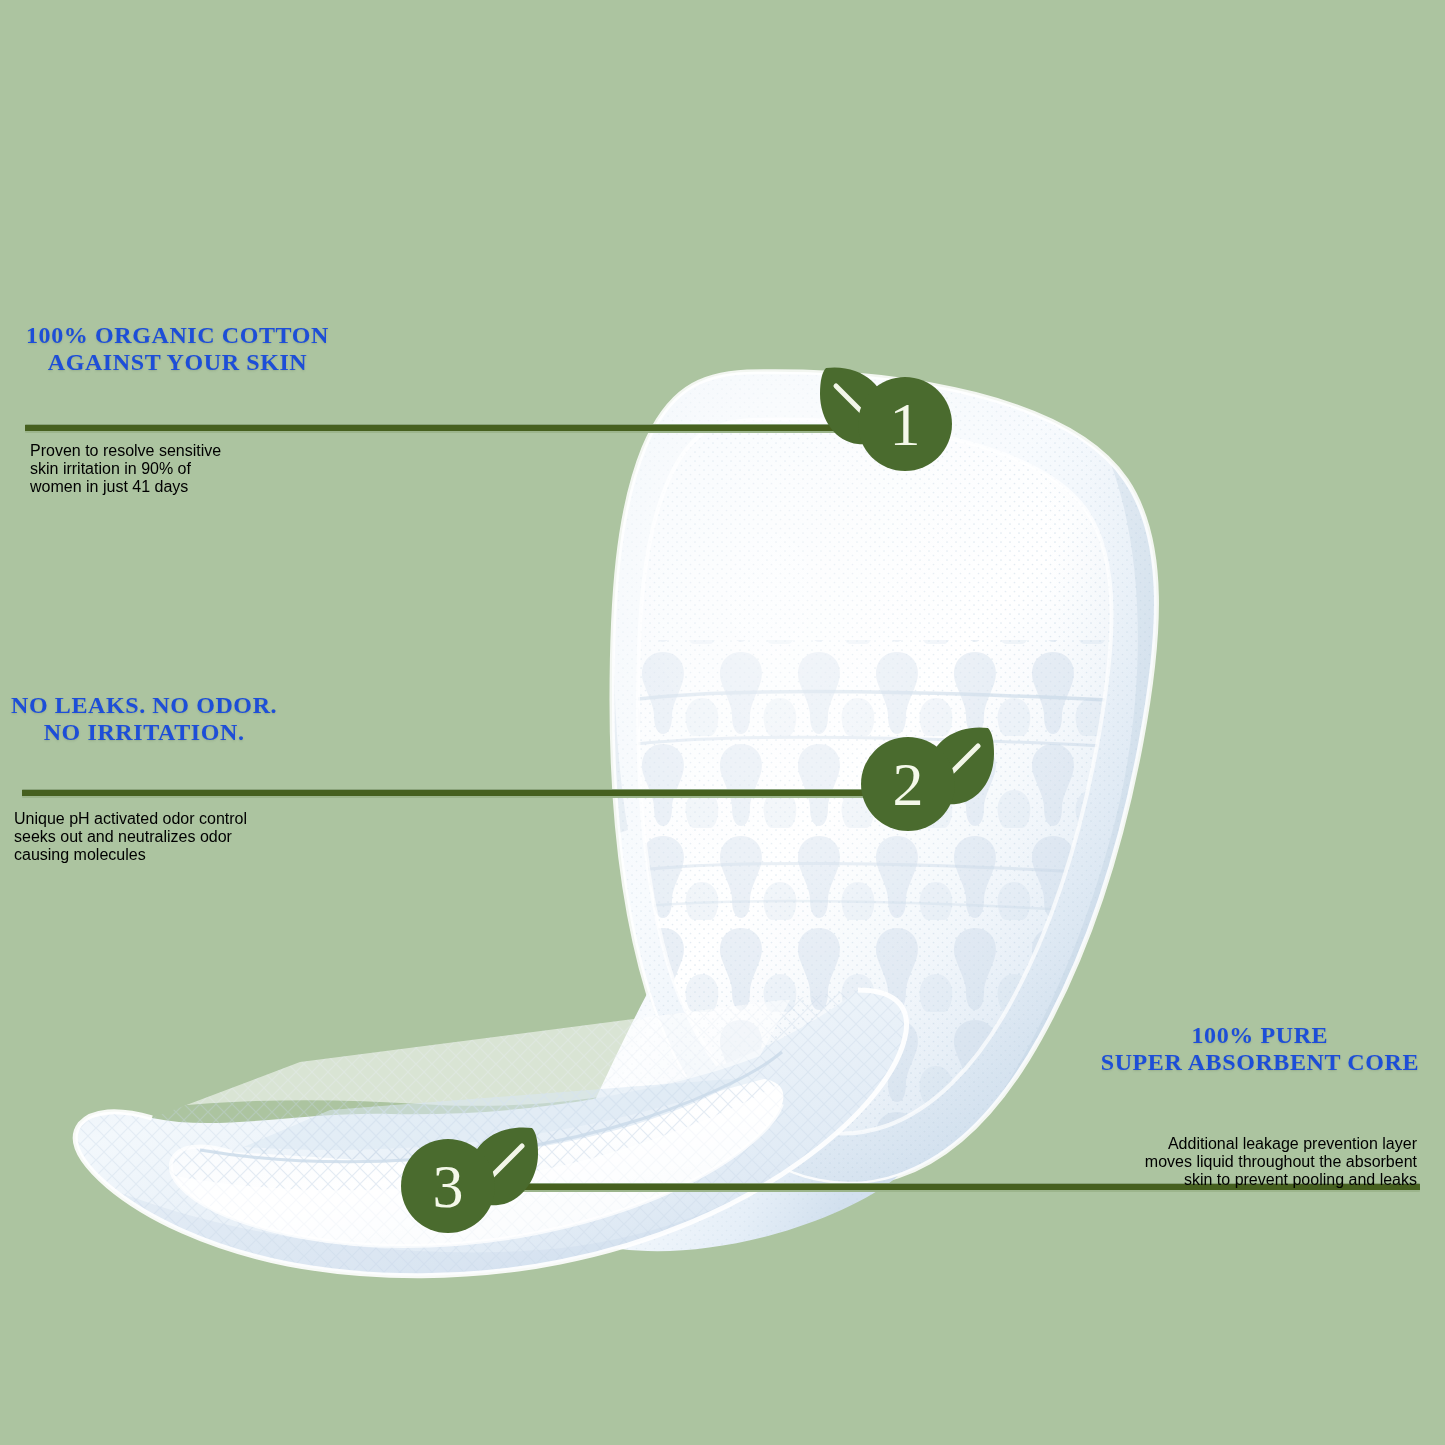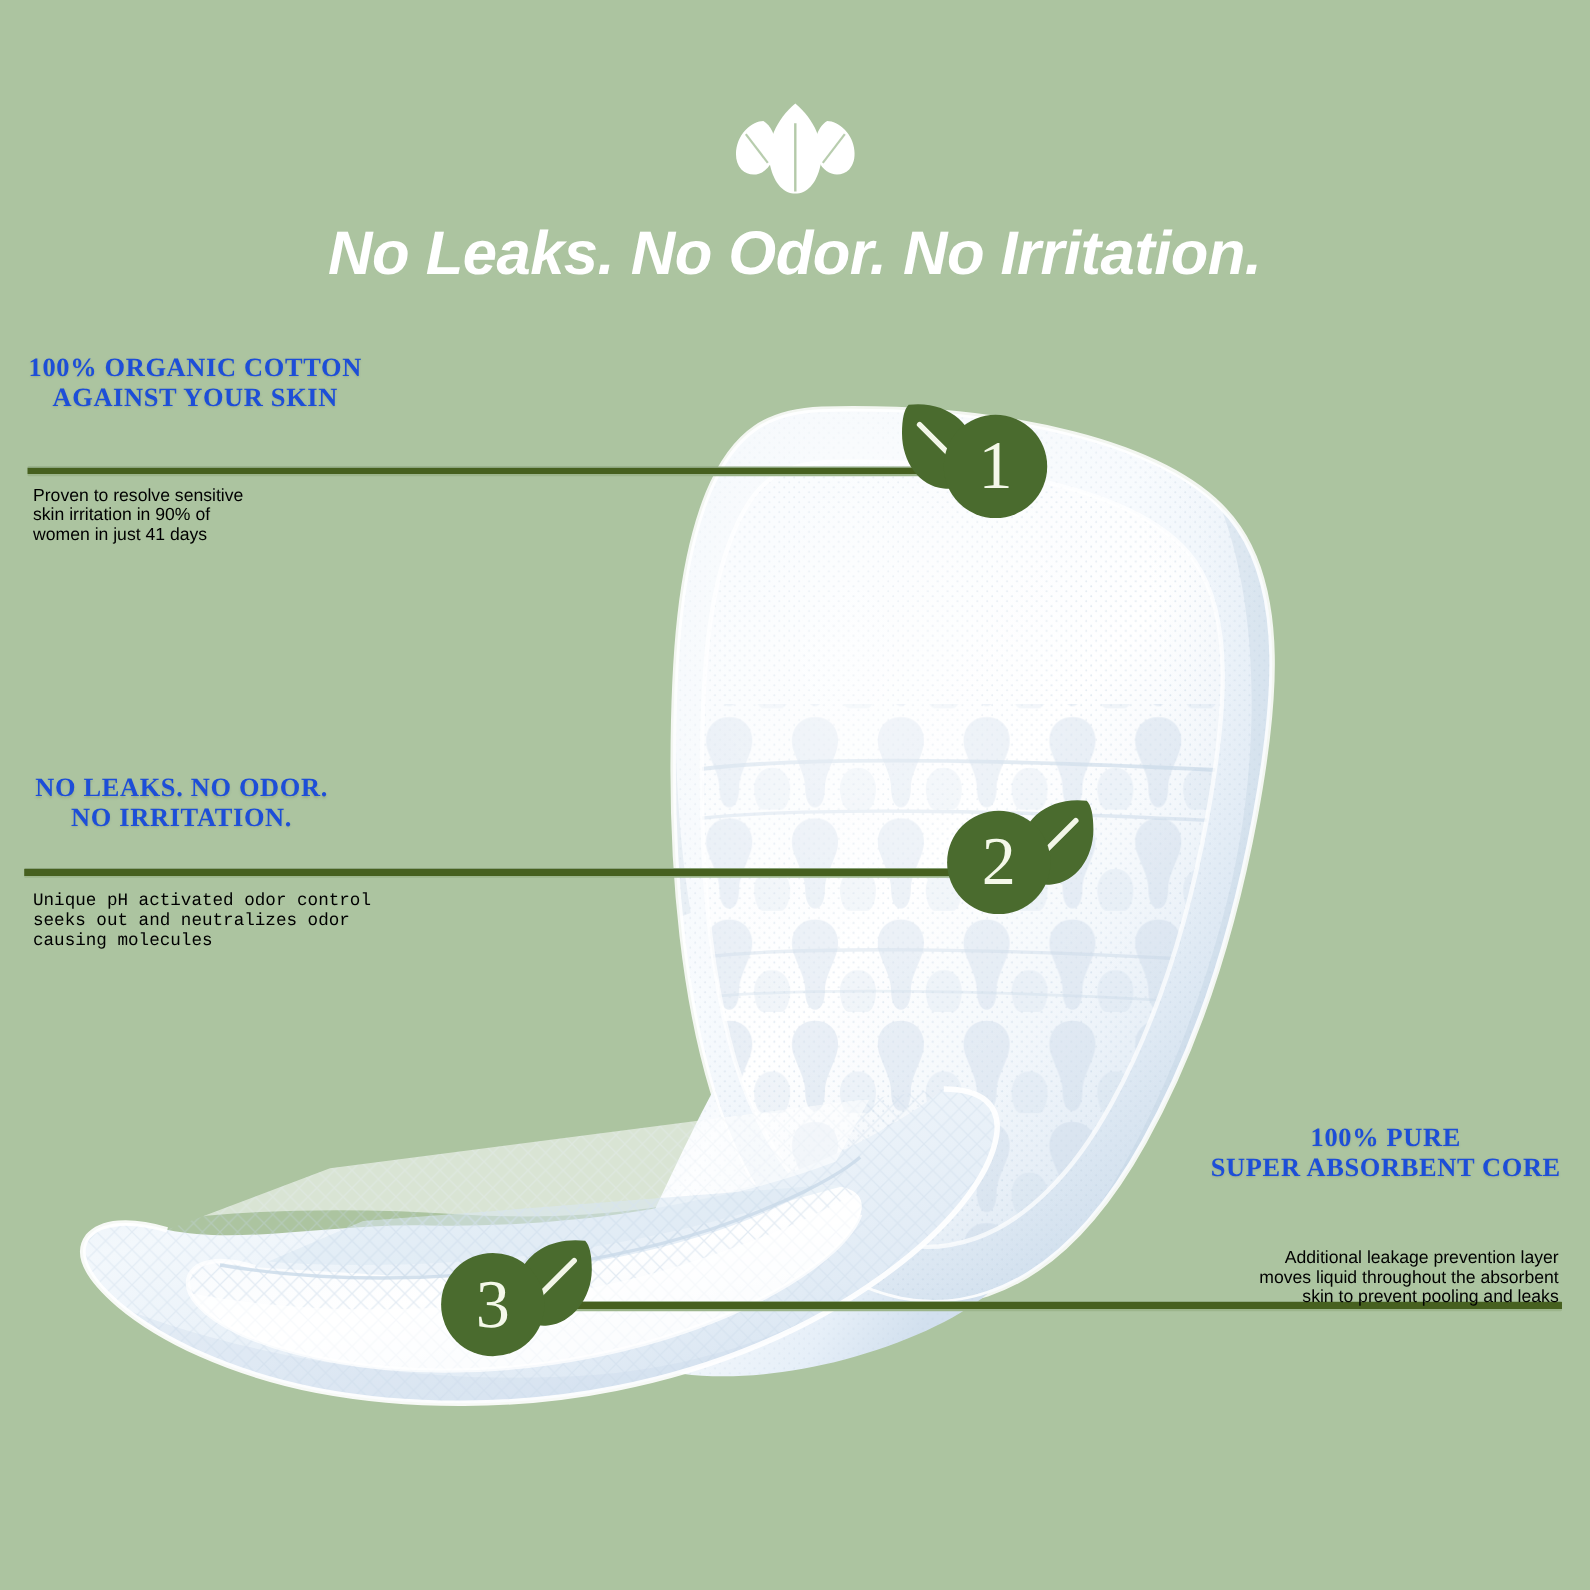--- a/index.html
+++ b/index.html
@@ -48,23 +48,23 @@
     background:linear-gradient(to bottom,#8aa37b 0 1px,#46601f 1px 7px,#9cb58c 7px 9px);
     border-radius:1px;
   }
 
   
   #block1{left:26px;top:322px;}
   #rule1{left:25px;top:424px;width:855px;}
   #body1{position:absolute;left:30px;top:442px;}
 
   
-  #block2{left:32px;top:692px;margin-top:12px;}
+  #block2{left:11px;top:692px;}
   #rule2{left:22px;top:789px;width:860px;}
-  #body2{position:absolute;left:30px;top:810px;font-family:Liberation Mono, monospace;}
+  #body2{position:absolute;left:14px;top:810px;}
 
   
   #block3{right:26px;top:1022px;text-align:right;}
   #rule3{left:468px;top:1183px;width:952px;}
   #body3{position:absolute;right:28px;top:1135px;text-align:right;}
 
   
   .badge{position:absolute;width:150px;height:118px;}
   .badge svg{display:block;width:150px;height:118px;}
   #badge1{left:812px;top:362px;}
@@ -239,34 +239,20 @@
                  L800 1270 L160 1270 Z" fill="#ffffff" opacity="0.7"></path>
         <path d="M180 1140 C320 1160 500 1150 650 1110 L760 1080 L790 1072 L790 1060 L180 1090 Z" fill="#dbe7f3" opacity="0.55"></path>
       </g>
       <path d="M232 1152 C200 1142 178 1146 172 1160 C166 1176 184 1196 218 1212
                C262 1232 330 1246 404 1246 C492 1246 584 1228 660 1196
                C726 1168 772 1132 782 1104" fill="none" stroke="#ffffff" stroke-width="4" opacity="0.75"></path>
       <path d="M200 1150 C330 1172 500 1164 645 1118 C710 1096 758 1072 782 1052" fill="none" stroke="#c9d9e8" stroke-width="3" opacity="0.8"></path>
     </g>
   </svg>
 
-  <div class="header">
-    <svg class="leaf-logo" viewBox="0 0 150 85" xmlns="http://www.w3.org/2000/svg">
-
-      <path d="M46 18 C56 24 60 40 54 54 C48 68 34 70 26 62 C18 54 20 36 30 26 C35 21 41 18 46 18 Z" fill="#ffffff"></path>
-      <path d="M30 30 L50 56" stroke="#acc4a0" stroke-width="2" fill="none" opacity="0.85"></path>
-
-      <path d="M104 18 C94 24 90 40 96 54 C102 68 116 70 124 62 C132 54 130 36 120 26 C115 21 109 18 104 18 Z" fill="#ffffff"></path>
-      <path d="M120 30 L100 56" stroke="#acc4a0" stroke-width="2" fill="none" opacity="0.85"></path>
-
-      <path d="M75 2 C92 16 102 38 98 58 C94 76 85 84 75 84 C65 84 56 76 52 58 C48 38 58 16 75 2 Z" fill="#ffffff"></path>
-      <path d="M75 20 L75 82" stroke="#acc4a0" stroke-width="2.2" fill="none" opacity="0.9"></path>
-    </svg>
-    <div class="headline">No Leaks. No Odor. No Irritation.</div>
-  </div>
 
   <div class="block" id="block1">
     <div class="kicker">
       <div>100% ORGANIC COTTON</div>
       <div>AGAINST YOUR SKIN</div>
     </div>
   </div>
   <div class="rule" id="rule1"></div>
   <div class="body" id="body1">
     <div>Proven to resolve sensitive</div>

